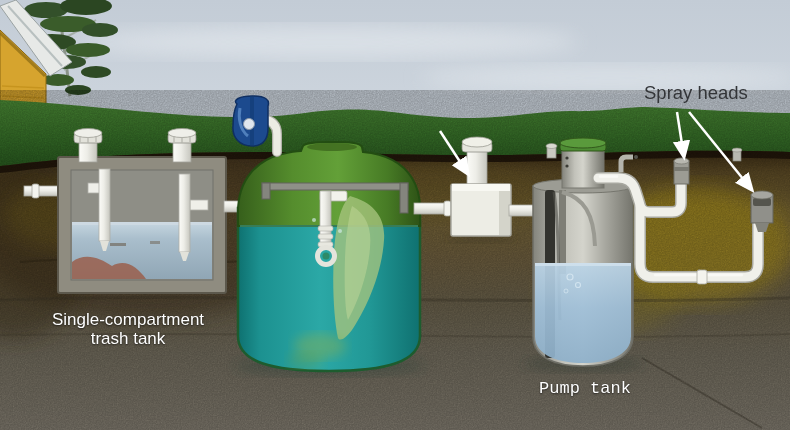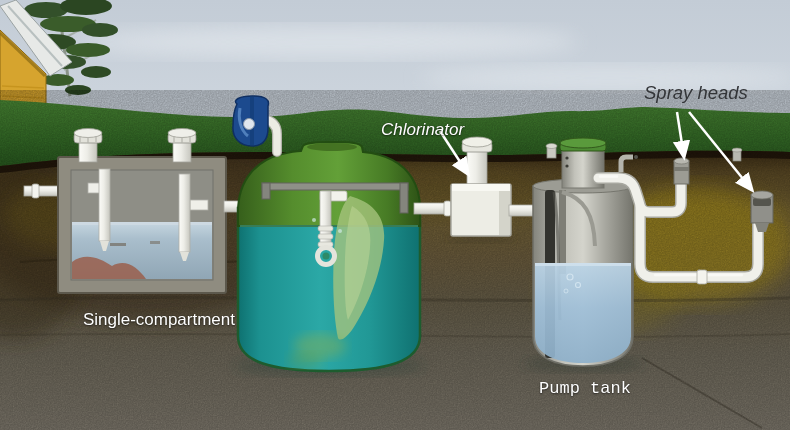--- a/index.html
+++ b/index.html
@@ -6,21 +6,21 @@
   .stage{
     position:relative;width:790px;height:430px;overflow:hidden;
     font-family:"Liberation Sans","DejaVu Sans",sans-serif;
     user-select:none;
   }
   .stage svg{position:absolute;left:0;top:0;}
   .lbl{position:absolute;color:#fff;font-size:17px;line-height:19px;
        text-align:center;text-shadow:0 1px 2px rgba(0,0,0,.55), 0 0 1px rgba(0,0,0,.4);
        white-space:nowrap;}
   .lbl.dark{color:#333538;text-shadow:none;font-size:18.5px;}
-  .lbl.left{text-align:left;font-style:italic;}
+  .lbl.left{text-align:left;}
 </style>
 </head>
 <body>
 
 <div class="stage">
 <svg width="790" height="430" viewBox="0 0 790 430">
   <defs>
     <linearGradient id="skyGrad" x1="0" y1="0" x2="0" y2="1">
       <stop offset="0" stop-color="#C3CCD6"></stop>
           <stop offset=".55" stop-color="#D8DFE6"></stop>
@@ -292,25 +292,23 @@
     <circle cx="249" cy="124" r="5.5" fill="#DFE6EE" stroke="#8A98A8" stroke-width="1"></circle>
   </g>
 
   <g stroke="#ffffff" stroke-width="2.5" fill="none">
     <line x1="440" y1="131" x2="468" y2="174" marker-end="url(#ah)"></line>
     <line x1="677" y1="112" x2="684" y2="157" marker-end="url(#ah)"></line>
     <line x1="689" y1="112" x2="752" y2="190" marker-end="url(#ah)"></line>
   </g>
 </svg>
 
-  <div class="lbl left" style="left:381px;top:120px;">
-    <span>Chlorinator</span>
-  </div>
   <div class="lbl dark left" style="left:644px;top:83px;">
     <span>Spray heads</span>
   </div>
-  <div class="lbl" style="left:35px;top:310px;width:200px;text-align:right;">
+  <div class="lbl" style="left:28px;top:310px;width:200px;">
     <div>Single-compartment</div>
+    <div>trash tank</div>
   </div>
   <div class="lbl" style="left:485px;top:379px;width:200px;font-family:Liberation Mono, monospace;">
     <span>Pump tank</span>
   </div>
 </div>
 
 </body></html>

